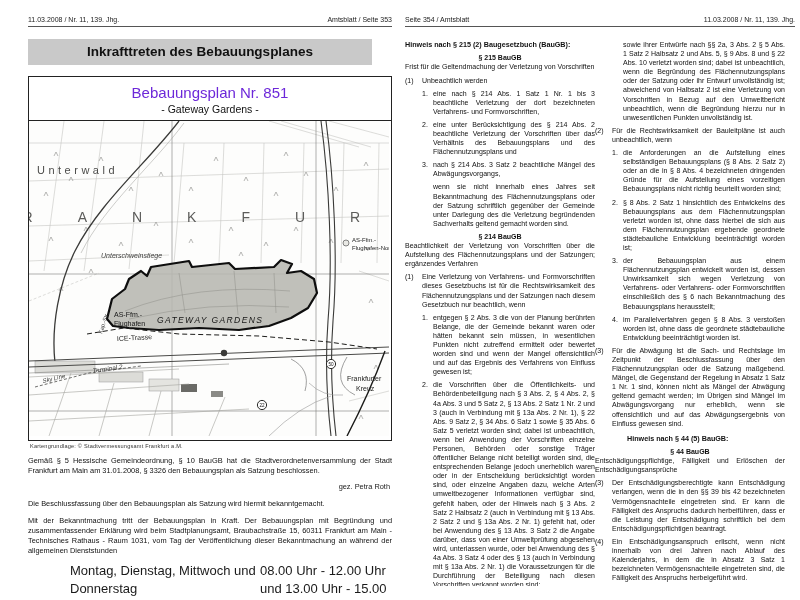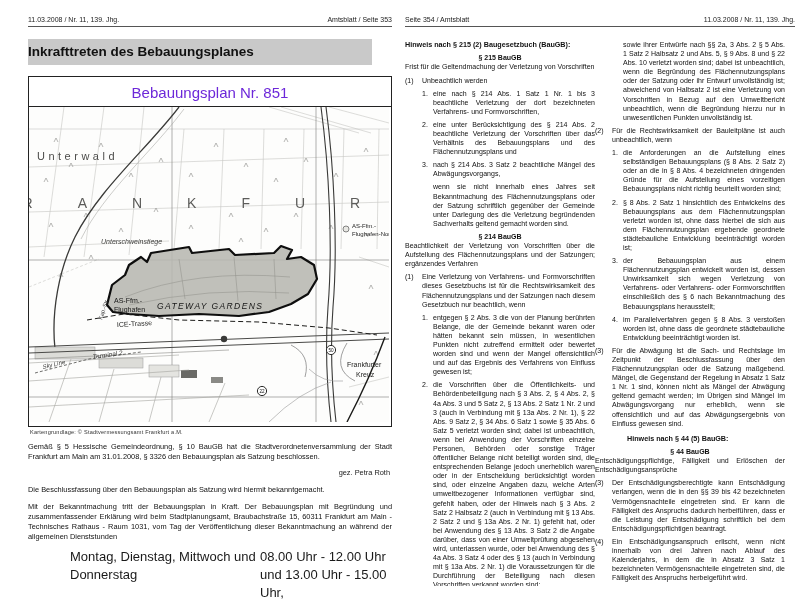--- a/index.html
+++ b/index.html
@@ -5,21 +5,21 @@
   html,body{margin:0;padding:0;background:#ffffff;}
   body{width:800px;height:600px;position:relative;overflow:hidden;
        font-family:"Liberation Sans","DejaVu Sans",sans-serif;color:#1a1a1a;}
   .page{position:absolute;top:0;}
   #page-left{left:28px;width:364px;}
   #page-right{left:405px;width:390px;}
   .pghead{display:flex;justify-content:space-between;font-size:7px;color:#222;
           padding-top:16px;padding-bottom:3px;border-bottom:1px solid #555;}
   
   .banner{margin-top:12px;width:344px;height:26px;line-height:26px;background:#c9c9c9;
-          font-size:13.5px;font-weight:bold;color:#111;}
+          text-align:center;font-size:13.5px;font-weight:bold;color:#111;}
   .mapbox{margin-top:11px;width:362px;border:1px solid #222;}
   .maphead{text-align:center;border-bottom:1px solid #222;padding:7px 0 5px;}
   .maptitle{font-size:15px;color:#6d28d9;}
   .mapsub{font-size:10.5px;margin-top:2px;color:#111;}
   .credit{font-size:5.6px;color:#333;margin:2px 0 0 2px;letter-spacing:.2px;}
   .lp{font-size:7.4px;line-height:1.36;text-align:justify;margin-top:7px;color:#111;}
   .sig{font-size:7.4px;line-height:1.36;text-align:right;padding-right:2px;margin-top:6px;}
   .hrow{display:flex;font-size:13px;line-height:1.4;padding-left:42px;}
   .hrow .hday{width:190px;flex:none;}
   .hours{margin-top:5px;}
@@ -45,20 +45,21 @@
   <div class="pghead">
     <span>11.03.2008 / Nr. 11, 139. Jhg.</span>
     <span>Amtsblatt / Seite 353</span>
   </div>
 
   <div class="banner">Inkrafttreten des Bebauungsplanes</div>
 
   <div class="mapbox">
     <div class="maphead">
       <div class="maptitle">Bebauungsplan Nr. 851</div>
+      <div class="mapsub">- Gateway Gardens -</div>
     </div>
     <svg width="360" height="315" viewBox="0 0 360 315">
       <rect x="0" y="0" width="360" height="315" fill="#fdfdfc"></rect>
 
       <g stroke="#c6c6c2" stroke-width="0.6" fill="none">
         <path d="M35 0 L15 150"></path>
           <path d="M75 0 L55 150"></path>
           <path d="M115 0 L100 148"></path>
         <path d="M155 22 L145 142"></path>
           <path d="M195 22 L190 142"></path>

